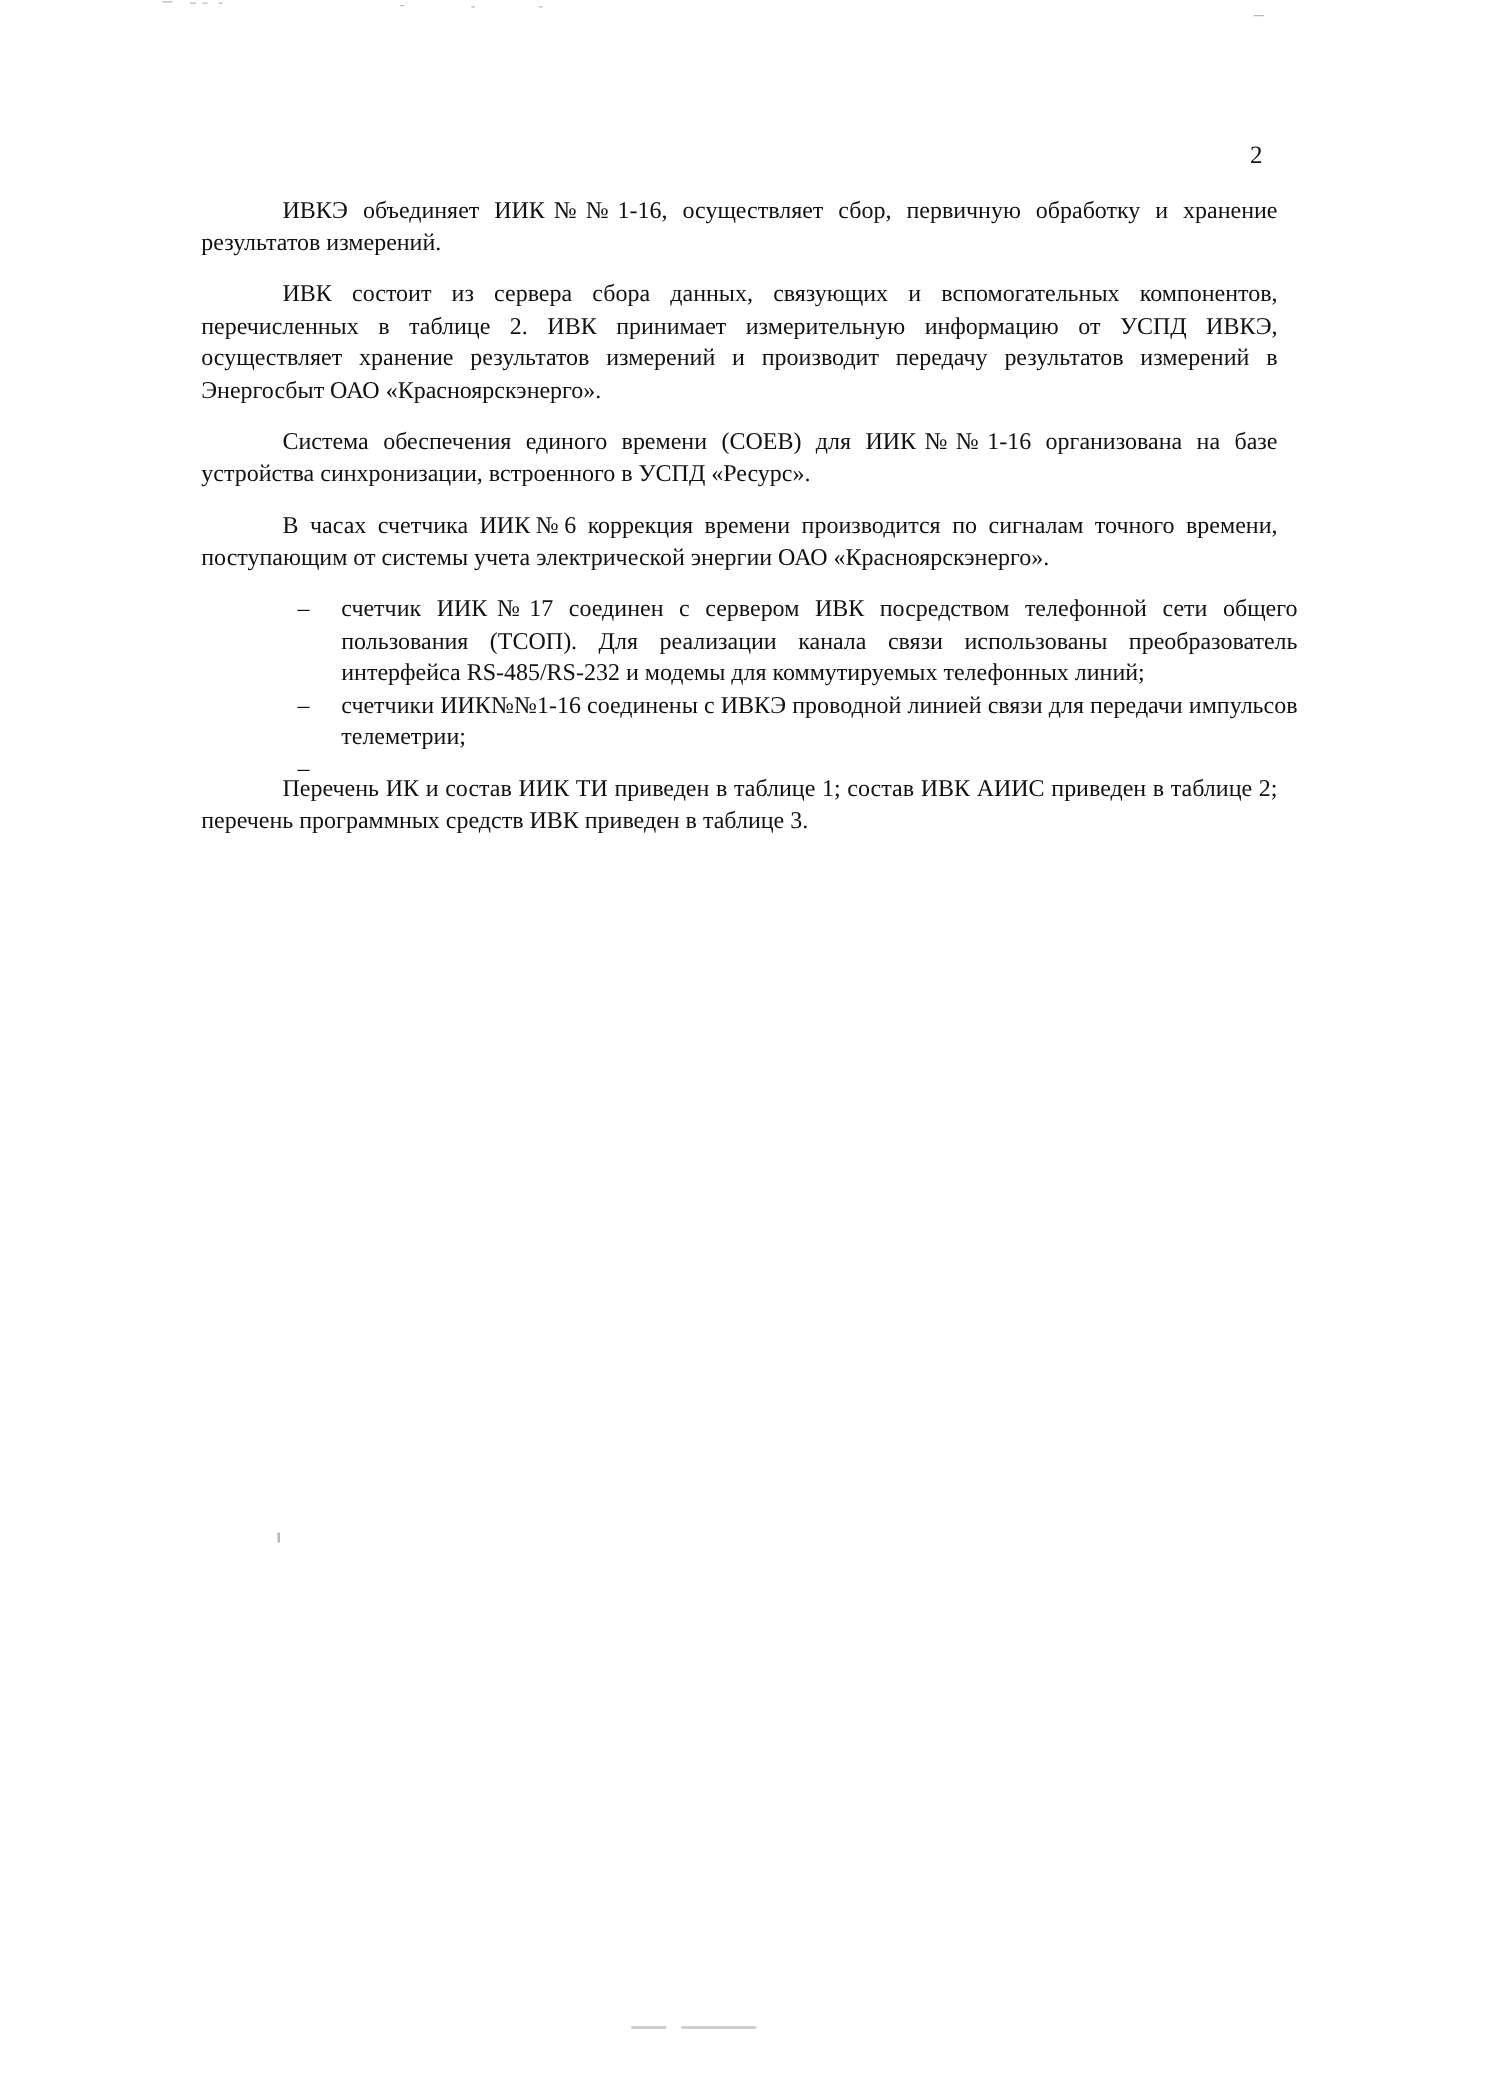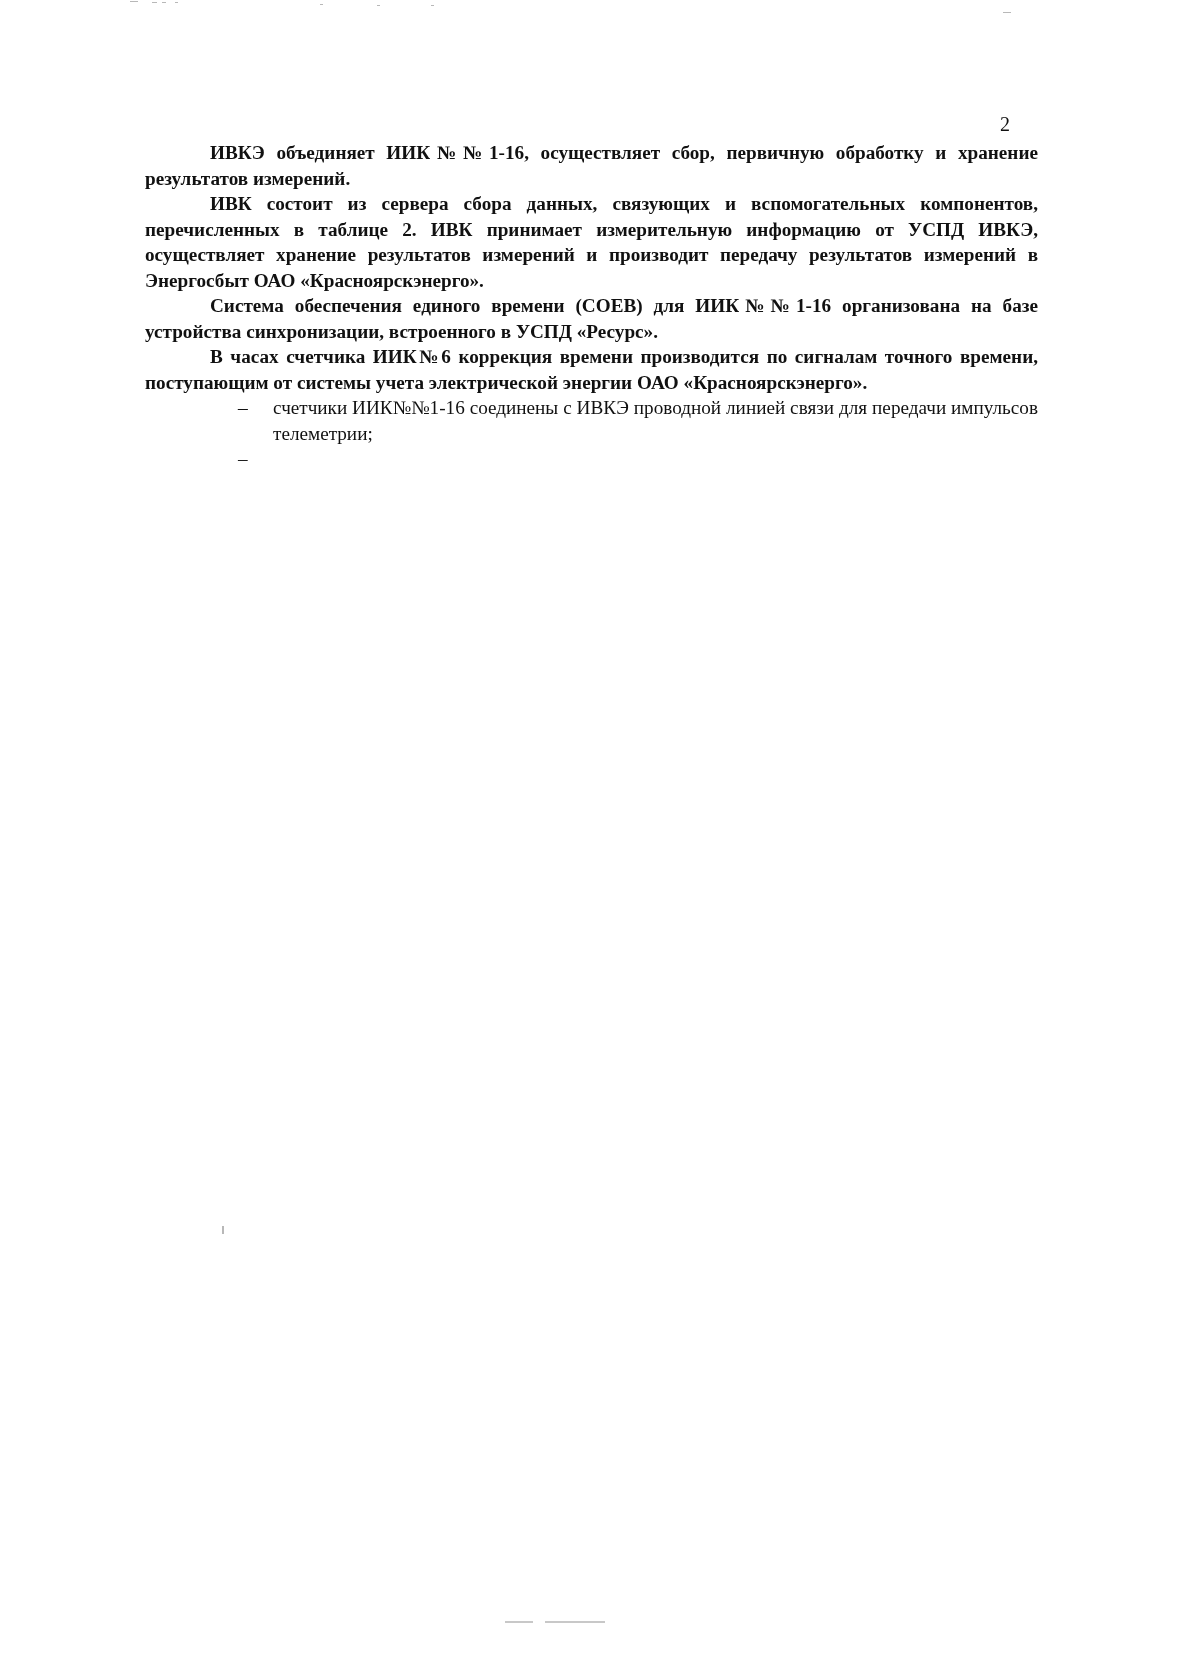--- a/index.html
+++ b/index.html
@@ -30,24 +30,23 @@
     }
     .content {
       position: absolute;
       left: 145px;
       top: 140px;
       width: 893px;
       font-size: 19.2px;
       line-height: 25.5px;
     }
     .para {
-      margin: 0;
+      margin: 16px;
       text-align: justify;
       text-indent: 65px;
-      font-weight: bold;
     }
     .list {
       margin: 0;
       padding: 0;
       list-style: none;
     }
     .list-item {
       position: relative;
       padding-left: 128px;
       text-align: justify;
@@ -90,24 +89,26 @@
 
   <div class="content">
     <p class="para">ИВКЭ объединяет ИИК№№1-16, осуществляет сбор, первичную обработку и хранение результатов измерений.</p>
     <p class="para">ИВК состоит из сервера сбора данных, связующих и вспомогательных компонентов, перечисленных в таблице 2. ИВК принимает  измерительную информацию от УСПД ИВКЭ, осуществляет хранение результатов измерений и производит передачу результатов измерений в  Энергосбыт ОАО «Красноярскэнерго».</p>
     <p class="para">Система обеспечения единого времени (СОЕВ) для ИИК№№1-16 организована на базе устройства синхронизации, встроенного в УСПД «Ресурс».</p>
     <p class="para">В часах счетчика ИИК№6 коррекция времени производится по сигналам точного времени, поступающим от системы учета электрической энергии ОАО «Красноярскэнерго».</p>
 
     <ul class="list">
       <li class="list-item">
         <span class="dash">–</span>
+        <span>счетчик ИИК№17 соединен с сервером ИВК посредством телефонной сети общего пользования (ТСОП). Для реализации канала связи использованы преобразователь интерфейса RS-485/RS-232 и модемы для коммутируемых телефонных линий;</span>
       </li>
       <li class="list-item">
         <span class="dash">–</span>
         <span>счетчики ИИК№№1-16 соединены с ИВКЭ проводной линией связи для передачи импульсов телеметрии;</span>
       </li>
       <li class="list-item">
         <span class="dash">–</span>
       </li>
     </ul>
 
+    <p class="para">Перечень ИК и состав ИИК ТИ приведен в таблице 1; состав ИВК АИИС приведен в таблице 2; перечень программных средств ИВК приведен в таблице 3.</p>
   </div>
 </div>
 
 </body></html>

